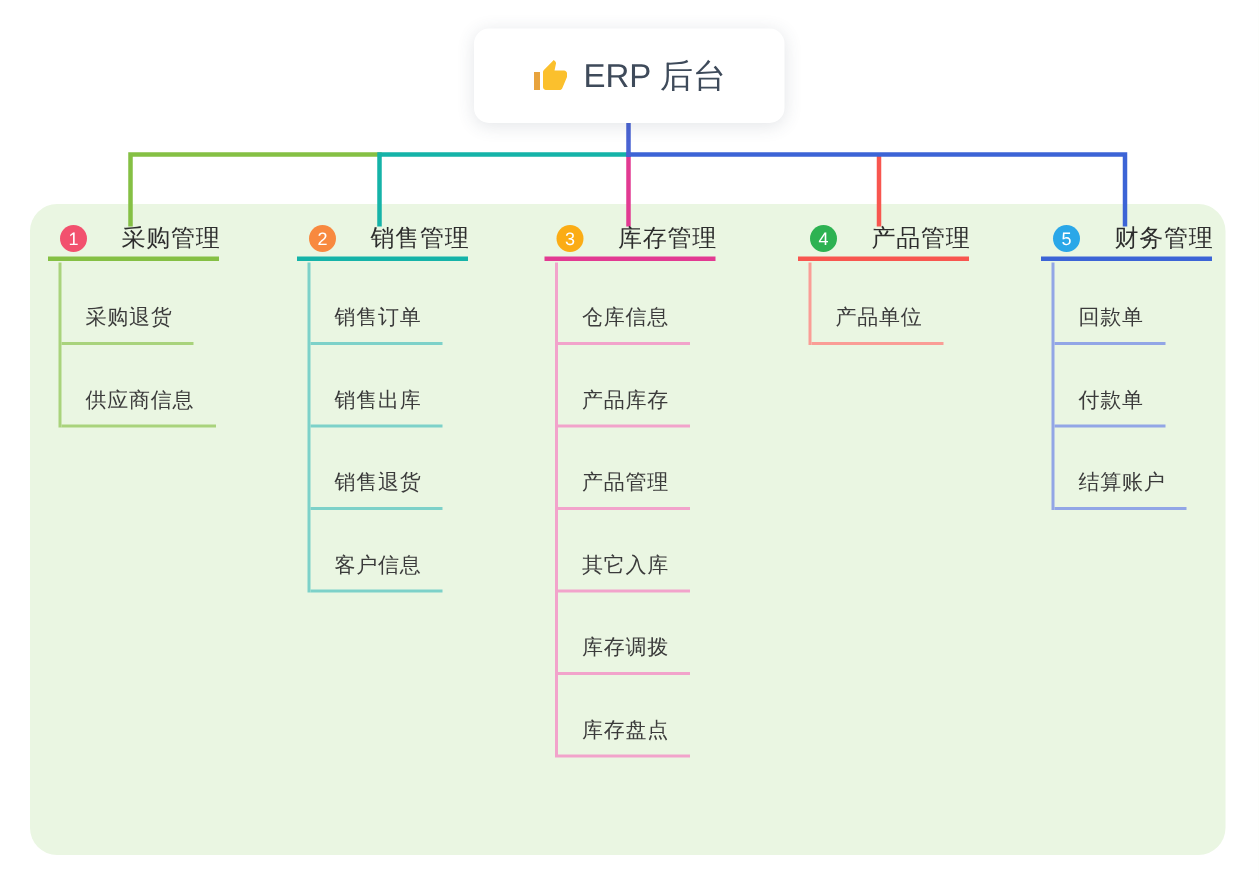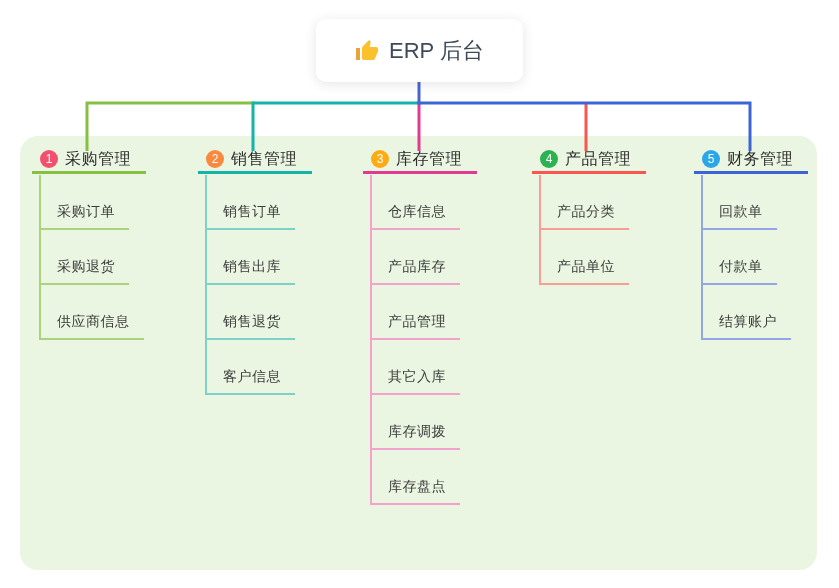--- a/index.html
+++ b/index.html
@@ -25,21 +25,21 @@
   .col{position:absolute;top:147px;}
   .c1{left:32px}.c2{left:198px}.c3{left:363px}.c4{left:532px}.c5{left:694px}
   .hdr{
     display:flex;align-items:center;height:27px;width:114px;box-sizing:border-box;
     padding-left:8px;border-bottom:3px solid;border-bottom-color:var(--line);
   }
   .badge{
     flex:0 0 18px;width:18px;height:18px;border-radius:50%;background:var(--badge);
     color:#fff;font-size:12px;line-height:18px;text-align:center;font-weight:500;
   }
-  .hlabel{margin-left:7px;font-size:16px;font-weight:500;color:#2d2d2d;white-space:nowrap;letter-spacing:.5px;}
+  .hlabel{margin-left:23px;font-size:16px;font-weight:500;color:#2d2d2d;white-space:nowrap;letter-spacing:.5px;}
   .items{position:absolute;left:7px;top:28px;border-left:2px solid;border-left-color:var(--sub);}
   .item{
     height:55px;display:flex;align-items:flex-end;width:max-content;box-sizing:border-box;
     padding:0 14px 7px 16px;border-bottom:2px solid;border-bottom-color:var(--sub);
     font-size:14px;color:#3b3b3b;white-space:nowrap;letter-spacing:.5px;
   }
 </style>
 </head>
 <body>
 
@@ -65,21 +65,20 @@
     </span>
     <span>ERP 后台</span>
   </div>
 
   <div class="col c1" style="--line: #85c044; --sub: #a9d37c; --badge: #f2516e;">
     <div class="hdr">
       <span class="badge">1</span>
       <span class="hlabel">采购管理</span>
     </div>
     <div class="items">
-      <div class="item">采购订单</div>
       <div class="item">采购退货</div>
       <div class="item">供应商信息</div>
     </div>
   </div>
 
   <div class="col c2" style="--line: #15b3a8; --sub: #7dd1c9; --badge: #f8893f;">
     <div class="hdr">
       <span class="badge">2</span>
       <span class="hlabel">销售管理</span>
     </div>
@@ -105,21 +104,20 @@
       <div class="item">库存盘点</div>
     </div>
   </div>
 
   <div class="col c4" style="--line: #f8564f; --sub: #fa9d96; --badge: #2db252;">
     <div class="hdr">
       <span class="badge">4</span>
       <span class="hlabel">产品管理</span>
     </div>
     <div class="items">
-      <div class="item">产品分类</div>
       <div class="item">产品单位</div>
     </div>
   </div>
 
   <div class="col c5" style="--line: #3c64d6; --sub: #92a6e6; --badge: #2aa7e8;">
     <div class="hdr">
       <span class="badge">5</span>
       <span class="hlabel">财务管理</span>
     </div>
     <div class="items">

